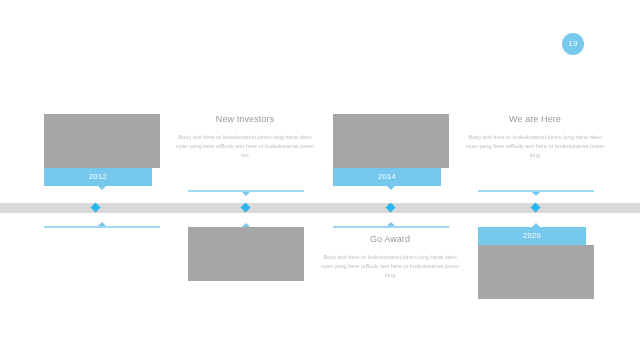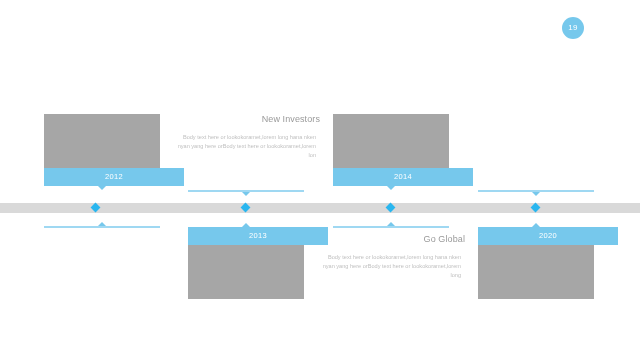--- a/index.html
+++ b/index.html
@@ -21,21 +21,21 @@
     top: 0;
     width: 640px;
     height: 360px;
     background: #ffffff;
   }
 
   
   #page-badge {
     position: absolute;
     left: 562px;
-    top: 17px;
+    top: 33px;
     width: 22px;
     height: 22px;
     border-radius: 50%;
     background: #76c8ec;
     color: #ffffff;
     font-size: 8px;
     line-height: 22px;
     text-align: center;
     letter-spacing: .2px;
   }
@@ -81,36 +81,36 @@
   }
   .media-bottom {
     top: 227px;
   }
   .media-fill {
     width: 116px;
     height: 54px;
     background: #a6a6a6;
   }
   .year-bar {
-    width: 140px;
+    width: 108px;
     height: 18px;
     background: #76c8ec;
     color: #ffffff;
     font-size: 7.5px;
     line-height: 18px;
     text-align: center;
     letter-spacing: .3px;
   }
 
   
   .text-block {
     position: absolute;
     left: 0;
     width: 150px;
-    text-align: right;
+    text-align: center;
   }
   .text-top    { top: 114px; }
   .text-bottom { top: 234px; }
 
   .block-title {
     font-size: 9px;
     color: #9a9a9a;
     margin: 0 0 9px 0;
     letter-spacing: .1px;
   }
@@ -198,44 +198,47 @@
     <div class="text-block text-top">
       <p class="block-title">New Investors</p>
       <p class="block-body">Body text here or lookokoramet,lorem  long hana nken nyan yang here orBody text here or lookokoramet,lorem  lon</p>
     </div>
 
     <div class="connector connector-top"></div>
     <div class="tri tri-down tri-conn-top"></div>
 
     <div class="tri tri-up tri-media-bottom"></div>
     <div class="media-block media-bottom">
-      <div class="year-bar">2013</div>
       <div class="media-fill"></div>
     </div>
   </div>
 
   <div class="column col-3">
 
     <div class="media-block media-top">
       <div class="media-fill"></div>
       <div class="year-bar">2014</div>
     </div>
     <div class="tri tri-down tri-media-top"></div>
 
     <div class="connector connector-bottom"></div>
     <div class="tri tri-up tri-conn-bottom"></div>
 
     <div class="text-block text-bottom">
-      <p class="block-title">Go Global</p>
+      <p class="block-title">Go Award</p>
       <p class="block-body">Body text here or lookokoramet,lorem  long hana nken nyan yang here orBody text here or lookokoramet,lorem  long</p>
     </div>
   </div>
 
   <div class="column col-4">
 
+    <div class="text-block text-top">
+      <p class="block-title">We are Here</p>
+      <p class="block-body">Body text here or lookokoramet,lorem  long hana nken nyan yang here orBody text here or lookokoramet,lorem  long</p>
+    </div>
 
     <div class="connector connector-top"></div>
     <div class="tri tri-down tri-conn-top"></div>
 
     <div class="tri tri-up tri-media-bottom"></div>
     <div class="media-block media-bottom">
       <div class="year-bar">2020</div>
       <div class="media-fill"></div>
     </div>
   </div>

